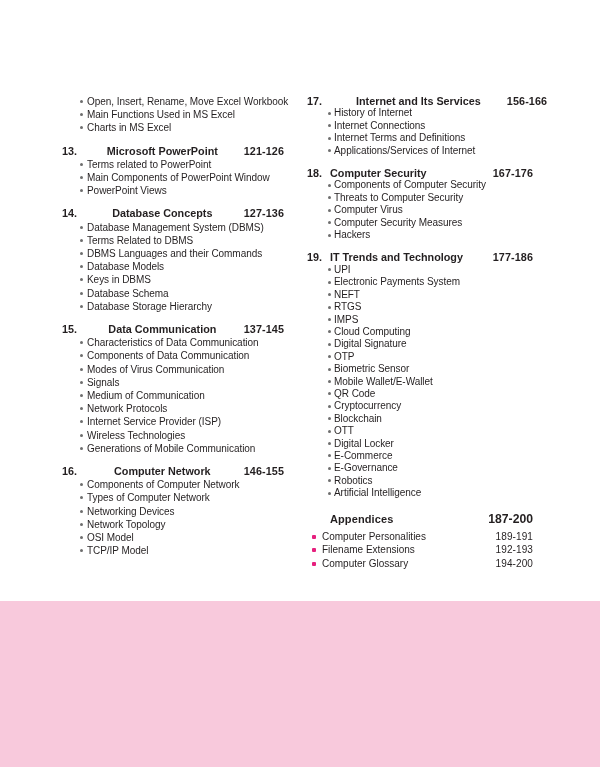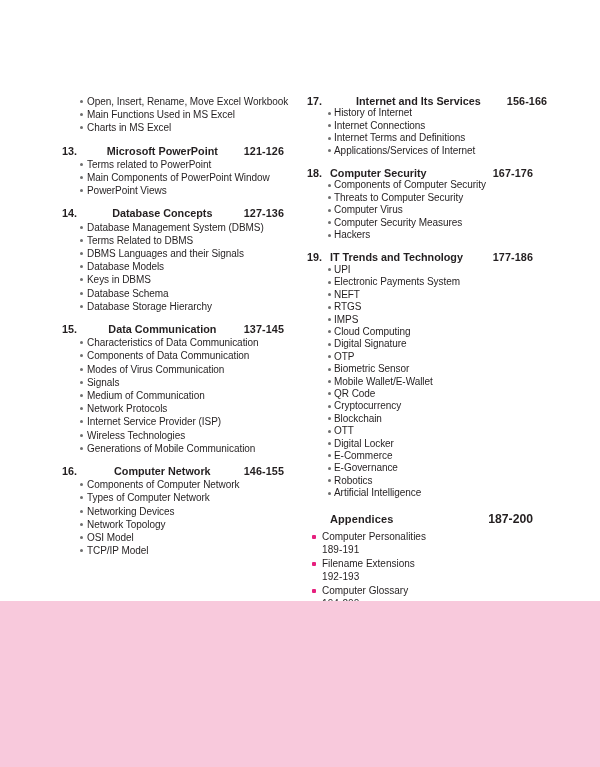--- a/index.html
+++ b/index.html
@@ -79,21 +79,20 @@
   .app-pages { flex: none; font-size: 12.2px; }
 
   .app-row {
     position: relative;
     display: flex;
     align-items: baseline;
     padding-left: 15px;
     font-size: 10px;
     line-height: 13.5px;
     white-space: nowrap;
-    flex-direction: column;
   }
   .app-row .sq {
     position: absolute;
     left: 5px;
     top: 5px;
     width: 4px;
     height: 4px;
     border-radius: 1px;
   }
   .app-label { flex: 1; }
@@ -128,21 +127,21 @@
         <div class="bullet-row"><span class="dot" style="background: rgb(110, 110, 110);"></span><span class="txt">PowerPoint Views</span></div>
       </div>
       <div class="section">
         <div class="section-header">
           <span class="sec-num">14.</span>
           <span class="sec-title">Database Concepts</span>
           <span class="sec-pages">127-136</span>
         </div>
         <div class="bullet-row"><span class="dot" style="background: rgb(110, 110, 110);"></span><span class="txt">Database Management System (DBMS)</span></div>
         <div class="bullet-row"><span class="dot" style="background: rgb(110, 110, 110);"></span><span class="txt">Terms Related to DBMS</span></div>
-        <div class="bullet-row"><span class="dot" style="background: rgb(110, 110, 110);"></span><span class="txt">DBMS Languages and their Signals</span></div>
+        <div class="bullet-row"><span class="dot" style="background: rgb(110, 110, 110);"></span><span class="txt">DBMS Languages and their Commands</span></div>
         <div class="bullet-row"><span class="dot" style="background: rgb(110, 110, 110);"></span><span class="txt">Database Models</span></div>
         <div class="bullet-row"><span class="dot" style="background: rgb(110, 110, 110);"></span><span class="txt">Keys in DBMS</span></div>
         <div class="bullet-row"><span class="dot" style="background: rgb(110, 110, 110);"></span><span class="txt">Database Schema</span></div>
         <div class="bullet-row"><span class="dot" style="background: rgb(110, 110, 110);"></span><span class="txt">Database Storage Hierarchy</span></div>
       </div>
       <div class="section">
         <div class="section-header">
           <span class="sec-num">15.</span>
           <span class="sec-title">Data Communication</span>
           <span class="sec-pages">137-145</span>

